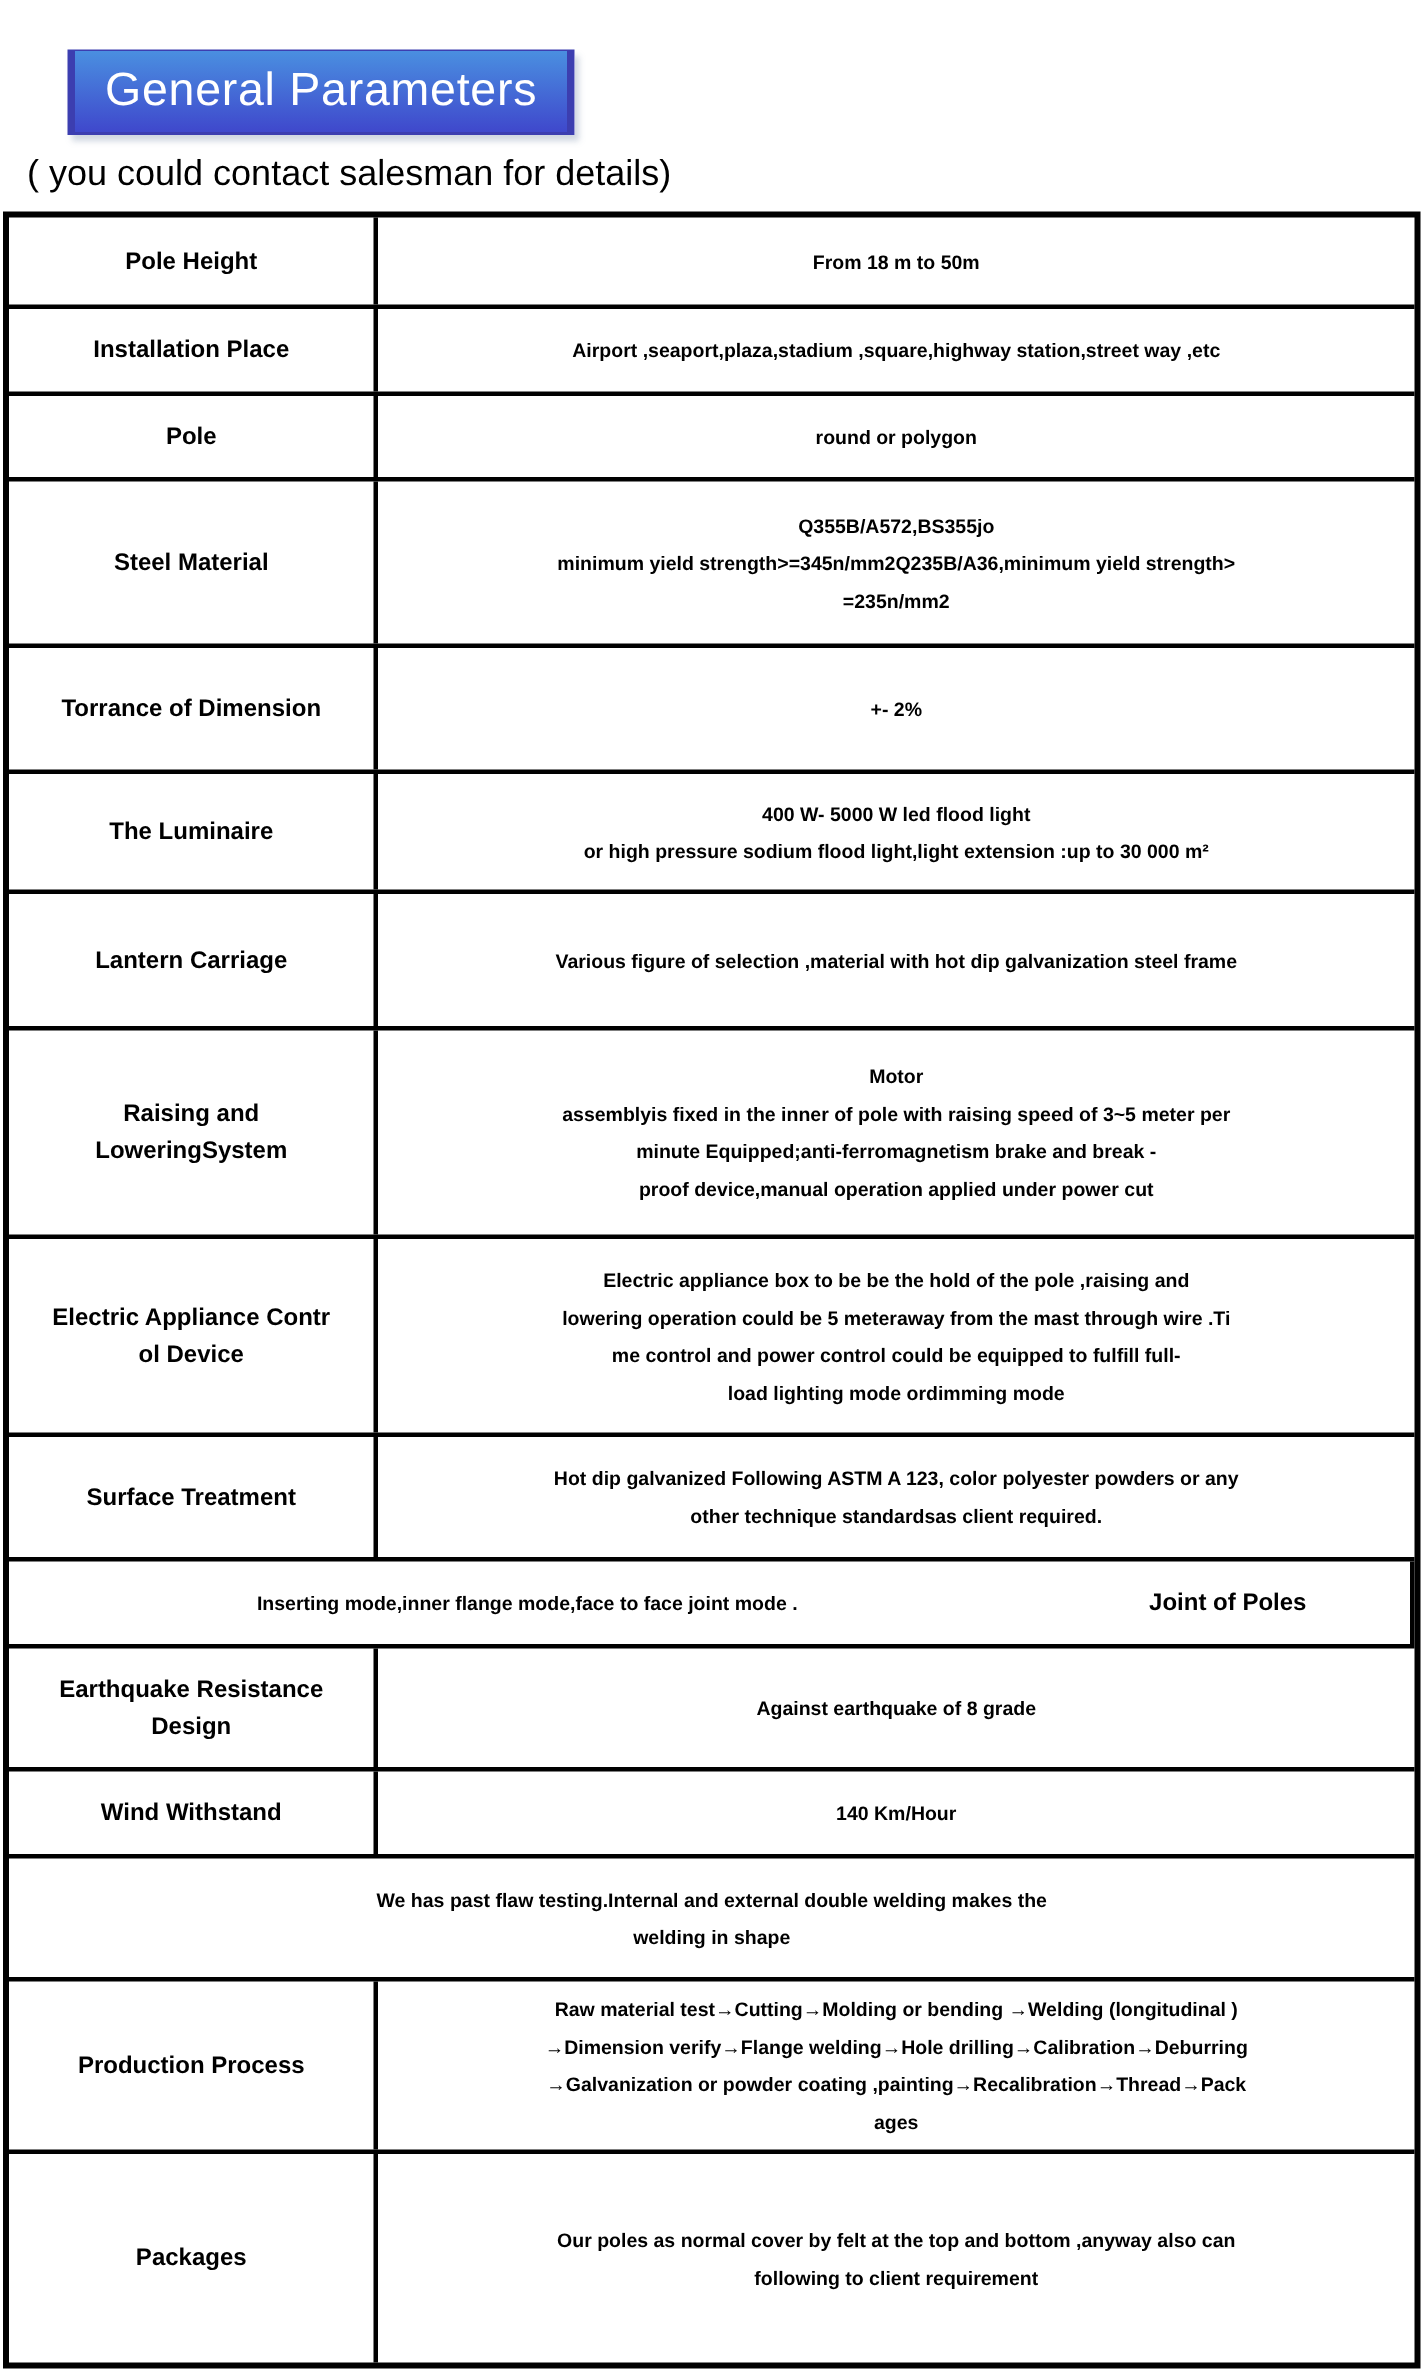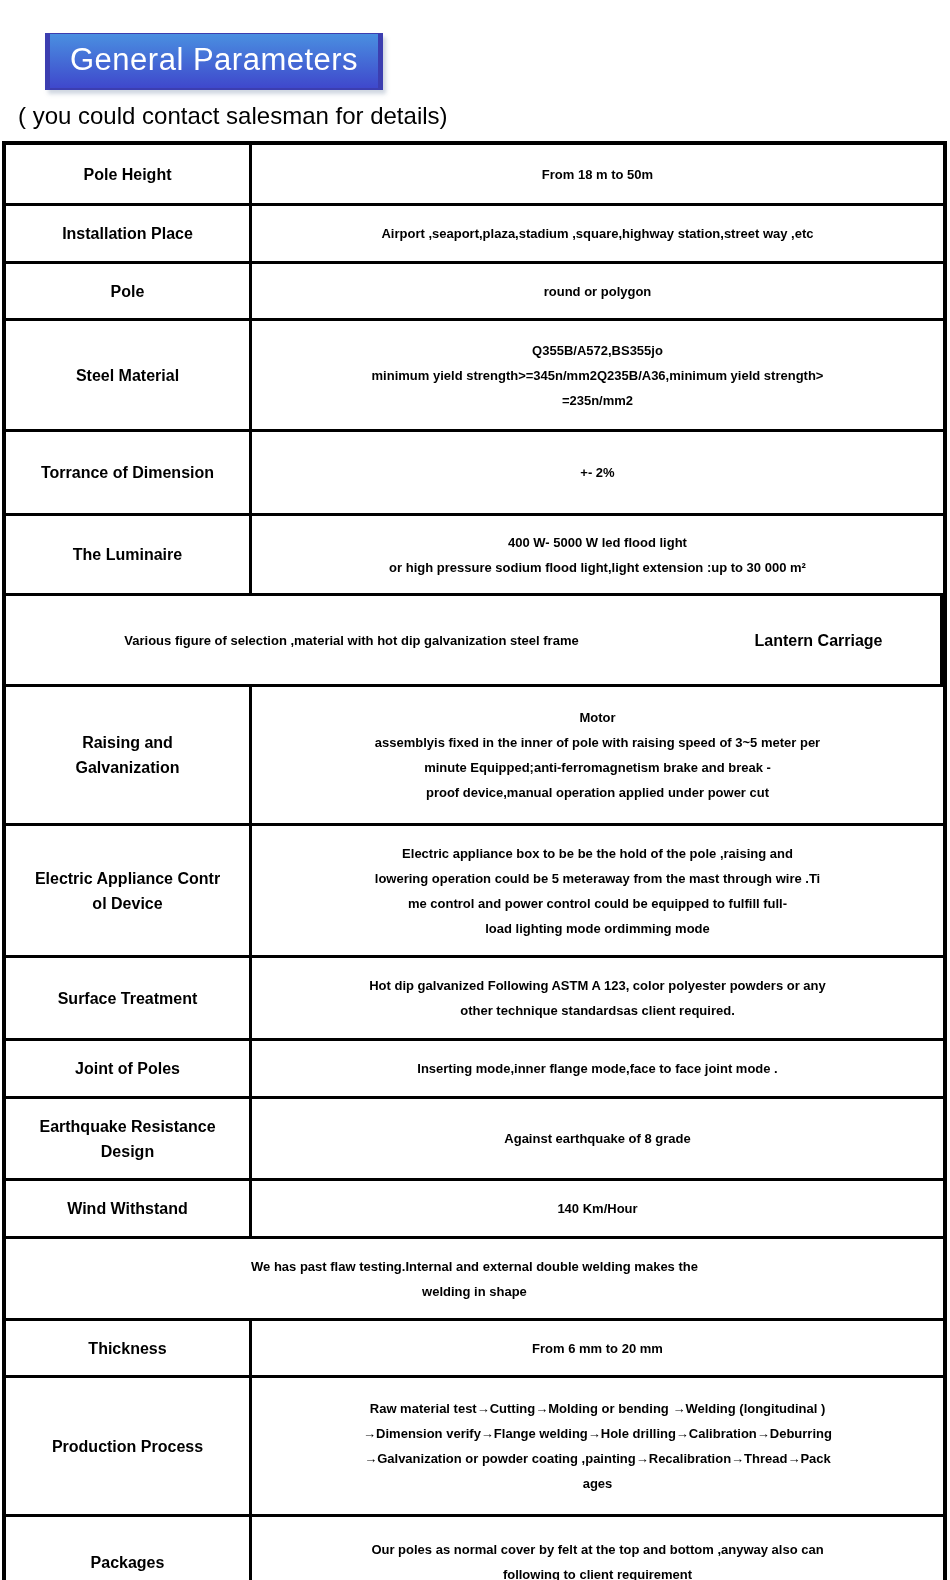--- a/index.html
+++ b/index.html
@@ -128,27 +128,27 @@
     <div class="cell value-cell">+- 2%</div>
   </div>
 
   <div class="row">
     <div class="cell label-cell">The Luminaire</div>
     <div class="cell value-cell">400 W- 5000 W led flood light
 or high pressure sodium flood light,light extension :up to 30 000 m²</div>
   </div>
 
   <div class="row">
+    <div class="cell label-cell">Lantern Carriage</div>
     <div class="cell value-cell">Various figure of selection ,material with hot dip galvanization steel frame</div>
-    <div class="cell label-cell">Lantern Carriage</div>
   </div>
 
   <div class="row">
     <div class="cell label-cell">Raising and
-Galvanization</div>
+LoweringSystem</div>
     <div class="cell value-cell">Motor
 assemblyis fixed in the inner of pole with raising speed of 3~5 meter per
 minute Equipped;anti-ferromagnetism brake and break -
 proof device,manual operation applied under power cut</div>
   </div>
 
   <div class="row">
     <div class="cell label-cell">Electric Appliance Contr
 ol Device</div>
     <div class="cell value-cell">Electric appliance box to be be the hold of the pole ,raising and
@@ -157,44 +157,40 @@
 load lighting mode ordimming mode</div>
   </div>
 
   <div class="row">
     <div class="cell label-cell">Surface Treatment</div>
     <div class="cell value-cell">Hot dip galvanized Following ASTM A 123, color polyester powders or any
 other technique standardsas client required.</div>
   </div>
 
   <div class="row">
+    <div class="cell value-cell">Inserting mode,inner flange mode,face to face joint mode .</div>
     <div class="cell label-cell">Joint of Poles</div>
-    <div class="cell value-cell">Inserting mode,inner flange mode,face to face joint mode .</div>
   </div>
 
   <div class="row">
     <div class="cell label-cell">Earthquake Resistance
 Design</div>
     <div class="cell value-cell">Against earthquake of 8 grade</div>
   </div>
 
   <div class="row">
     <div class="cell label-cell">Wind Withstand</div>
     <div class="cell value-cell">140 Km/Hour</div>
   </div>
 
   <div class="row">
     <div class="cell value-cell">We has past flaw testing.Internal and external double welding makes the
 welding  in shape</div>
   </div>
 
-  <div class="row">
-    <div class="cell label-cell">Thickness</div>
-    <div class="cell value-cell">From 6 mm to 20 mm</div>
-  </div>
 
   <div class="row">
     <div class="cell label-cell">Production Process</div>
     <div class="cell value-cell">Raw material test→Cutting→Molding or bending →Welding (longitudinal )
 →Dimension verify→Flange welding→Hole drilling→Calibration→Deburring
 →Galvanization or powder coating ,painting→Recalibration→Thread→Pack
 ages</div>
   </div>
 
   <div class="row">

